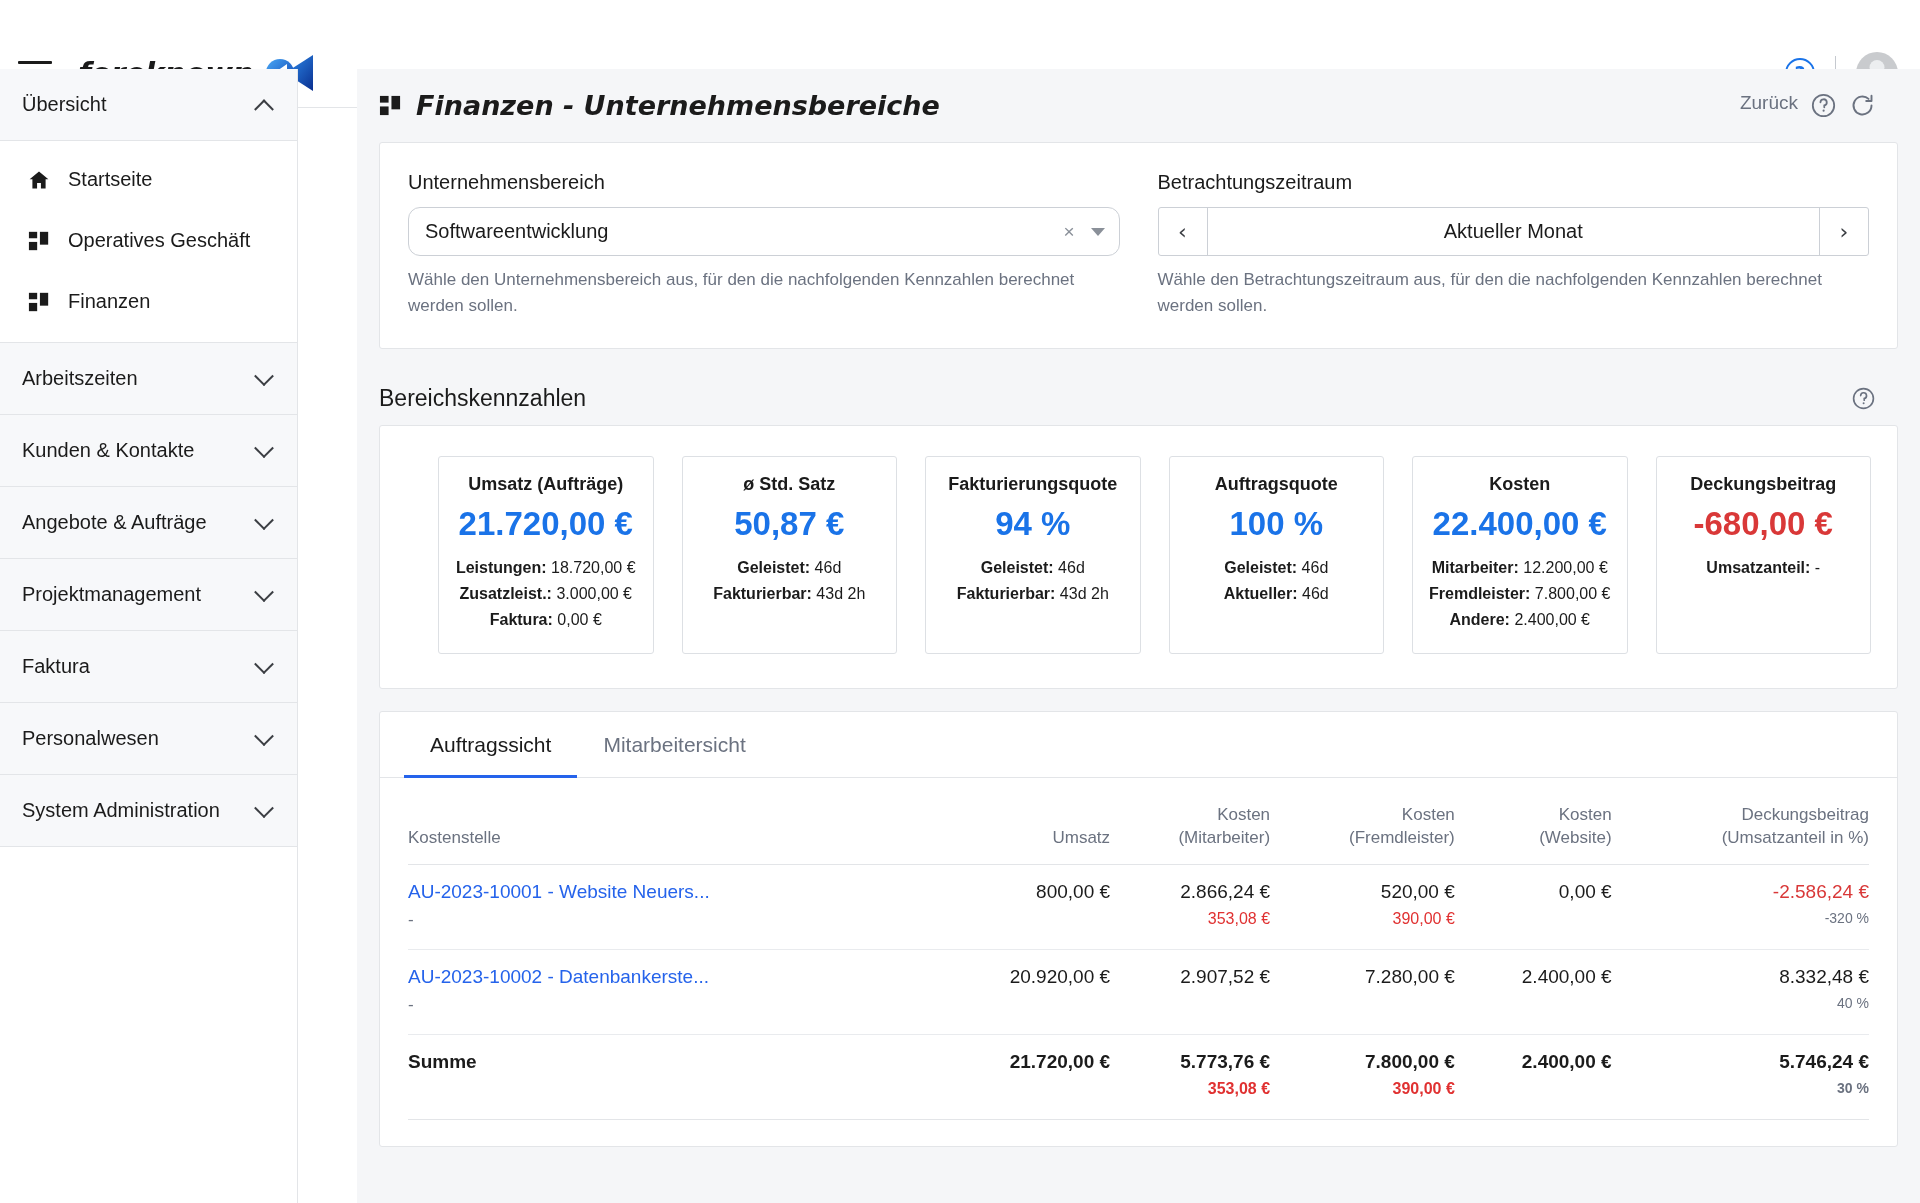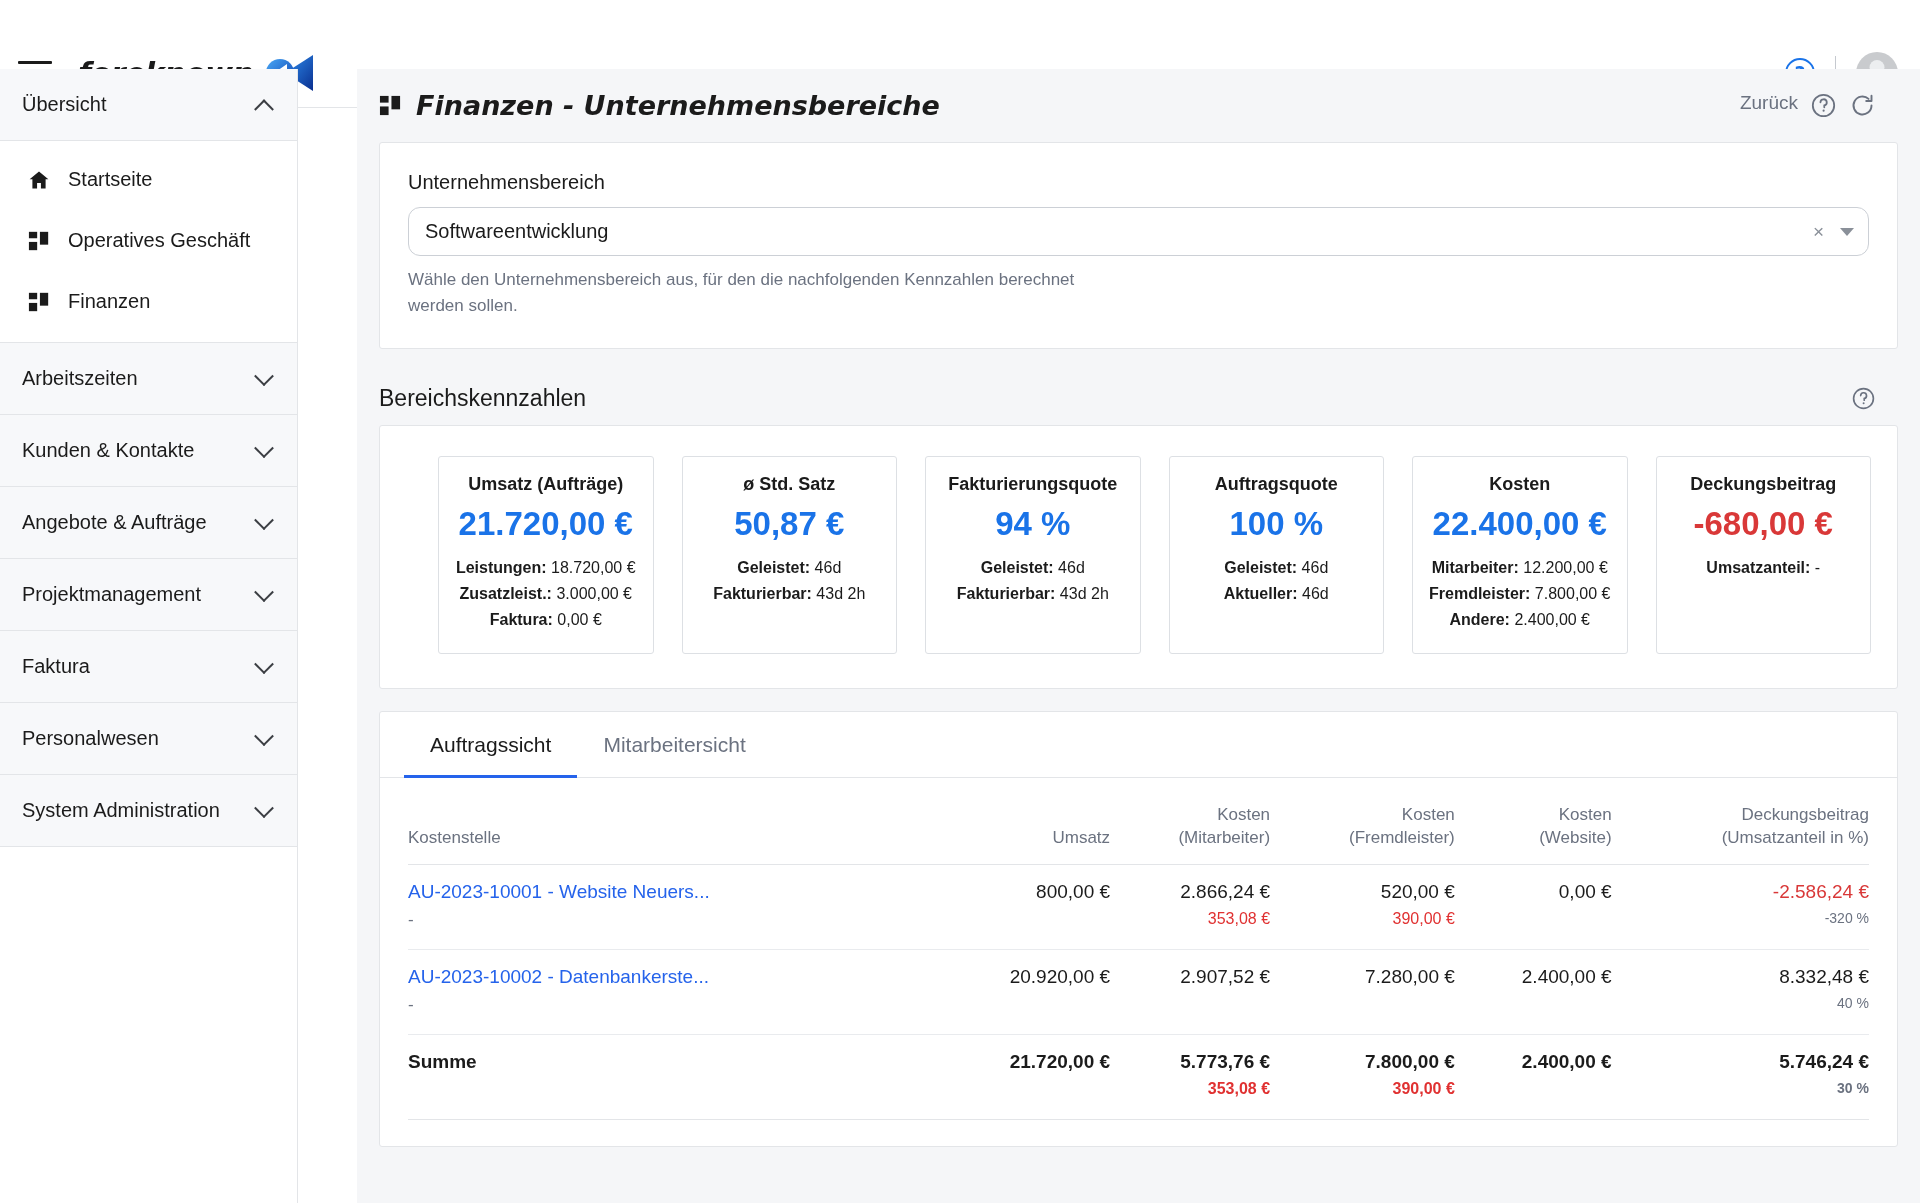--- a/index.html
+++ b/index.html
@@ -320,20 +320,29 @@
     <div class="filter-col">
       <div class="field-label">Unternehmensbereich</div>
       <div class="select-box">
         <span class="select-value">Softwareentwicklung</span>
         <span class="select-actions">
           <span class="clear-x">×</span>
           <span class="caret"></span>
         </span>
       </div>
       <div class="field-hint">Wähle den Unternehmensbereich aus, für den die nachfolgenden Kennzahlen berechnet werden sollen.</div>
+    </div>
+    <div class="filter-col">
+      <div class="field-label">Betrachtungszeitraum</div>
+      <div class="period-box">
+        <div class="period-arrow left">‹</div>
+        <div class="period-label">Aktueller Monat</div>
+        <div class="period-arrow right">›</div>
+      </div>
+      <div class="field-hint">Wähle den Betrachtungszeitraum aus, für den die nachfolgenden Kennzahlen berechnet werden sollen.</div>
     </div>
   </div>
 
   <div class="section-head">
     <div class="section-title">Bereichskennzahlen</div>
     <span class="icon-btn" style="margin-left:auto">
       <svg width="25" height="25" viewBox="0 0 24 24" fill="none" stroke="#6b7280" stroke-width="1.6">
         <circle cx="12" cy="12" r="9.5"></circle>
         <path d="M9.3 9.2a2.8 2.8 0 1 1 3.4 2.8v1.6" stroke-linecap="round"></path>
         <circle cx="12.1" cy="16.6" r="0.95" fill="#6b7280" stroke="none"></circle>

